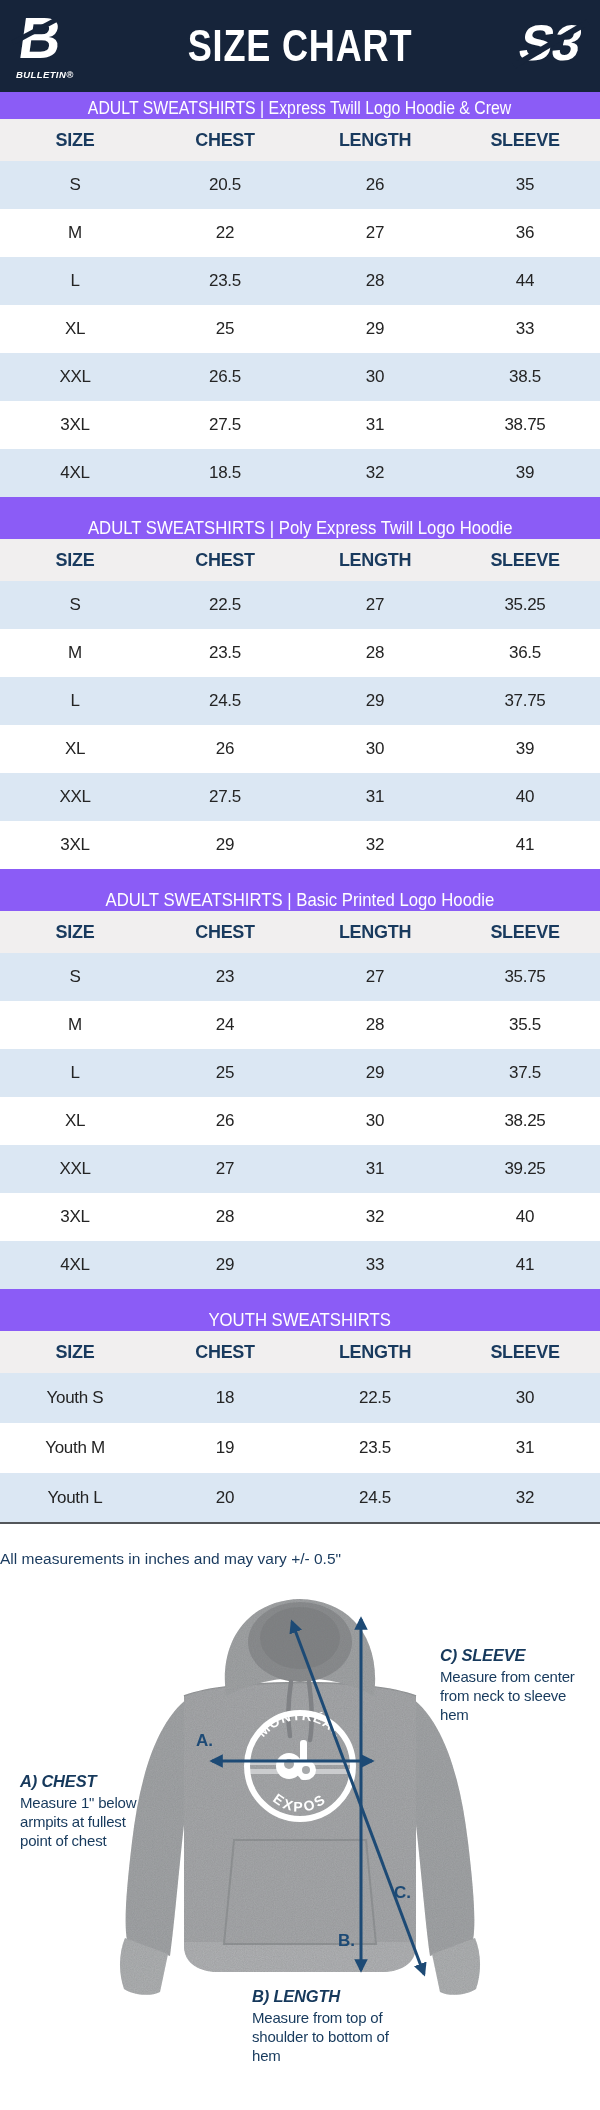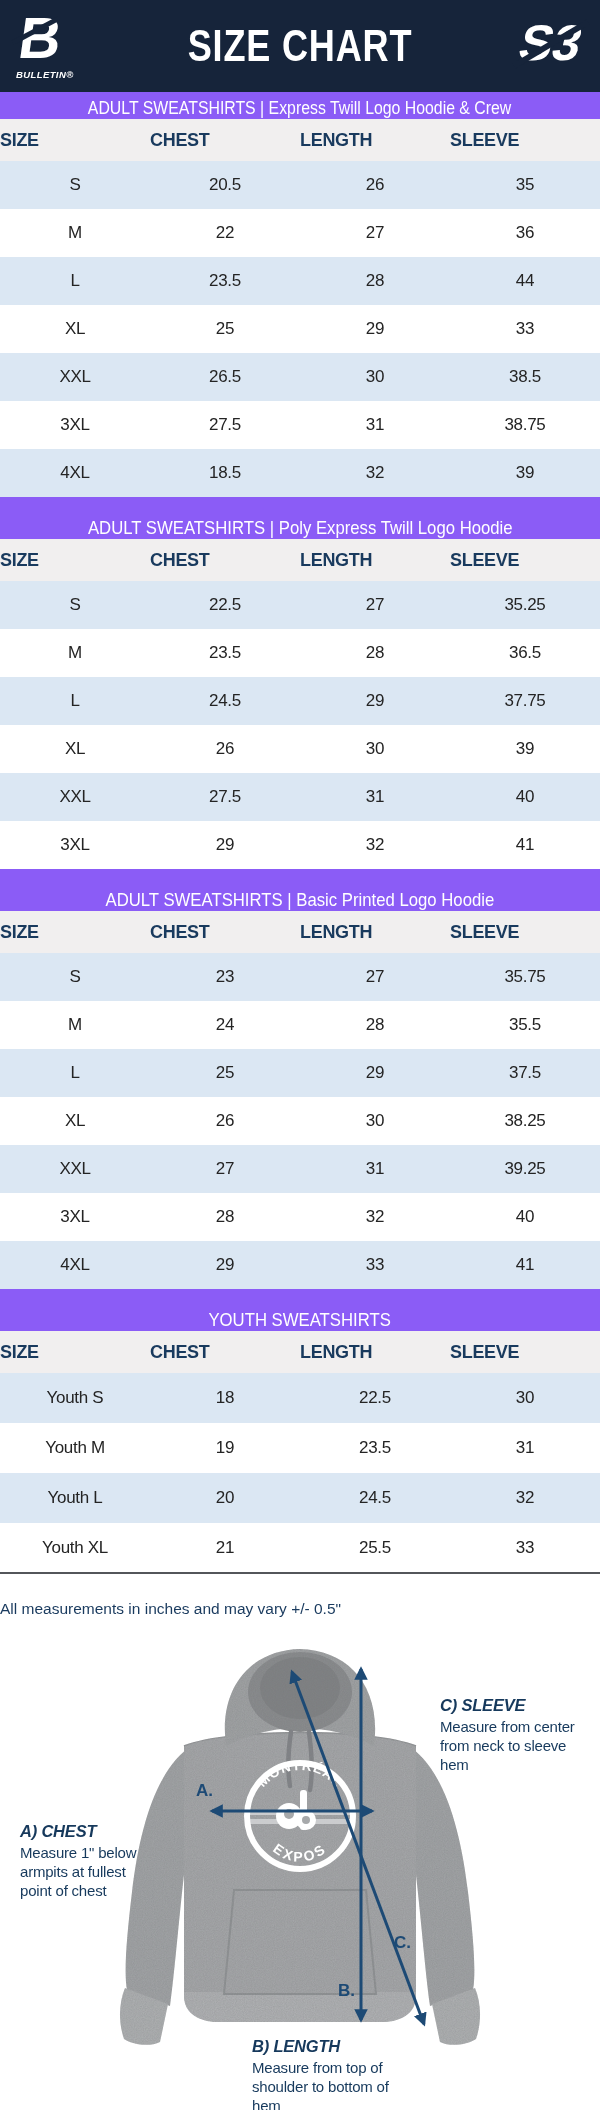--- a/index.html
+++ b/index.html
@@ -13,21 +13,21 @@
   .logo-right { position:absolute; right:8px; top:12px; }
 
   
   .banner { background:#8b5cf6; color:#fff; display:flex; align-items:flex-end; justify-content:center; height:42px; }
   .banner span { font-size:19px; display:inline-block; transform:scaleX(0.88); white-space:nowrap; }
   .banner.first { height:27px; }
   .banner.first span { font-size:18px; }
 
   
   table { width:600px; border-collapse:collapse; table-layout:fixed; }
-  th { height:42px; background:#f1efef; color:#193a5e; font-size:18px; font-weight:bold; text-align:left; letter-spacing:-0.3px; padding:0; }
+  th { height:42px; background:#f1efef; color:#193a5e; font-size:18px; font-weight:bold; text-align:center; letter-spacing:-0.3px; padding:0; }
   td { height:48px; color:#242424; font-size:17px; text-align:center; letter-spacing:-0.3px; padding:0; }
   tbody tr:nth-child(odd) td { background:#dbe7f3; }
   tbody tr:nth-child(even) td { background:#ffffff; }
   .youth-table td { height:50px;margin-top:20px; }
   .youth-table { border-bottom:2px solid #53565a; }
 
   
   .note { height:70px; display:flex; align-items:center; color:#193a5e; font-size:15.5px; }
 
   
@@ -264,26 +264,20 @@
             <td>Youth M</td>
             <td>19</td>
             <td>23.5</td>
             <td>31</td>
           </tr>
           <tr>
             <td>Youth L</td>
             <td>20</td>
             <td>24.5</td>
             <td>32</td>
-          </tr>
-          <tr>
-            <td>Youth XL</td>
-            <td>21</td>
-            <td>25.5</td>
-            <td>33</td>
           </tr>
         </tbody>
     </table>
   </div>
 
   <div class="note">All measurements in inches and may vary +/- 0.5"</div>
 
   <div class="diagram">
     <svg class="scene" width="600" height="465" viewBox="0 0 600 465">
       <defs>

